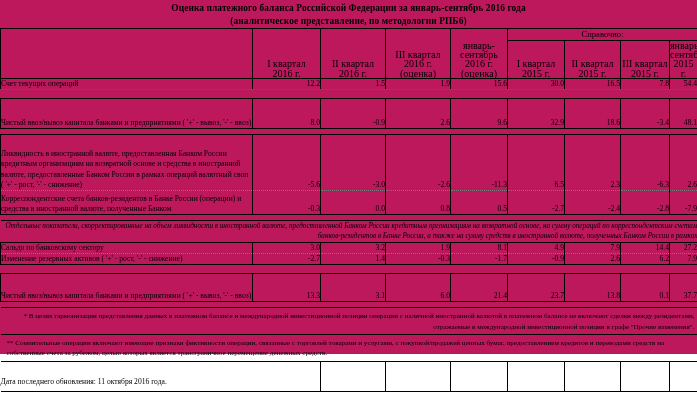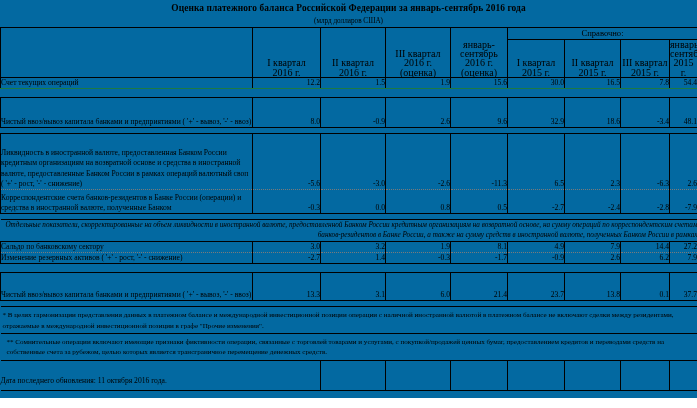--- a/index.html
+++ b/index.html
@@ -12,22 +12,22 @@
     width: 697px;
     height: 408px;
     font-family: "Liberation Serif", "DejaVu Serif", serif;
     color: #000000;
     overflow: hidden;
   }
 
   .page {
     position: relative;
     width: 697px;
-    height: 398px;
-    background: #0369a1;
+    height: 354px;
+    background: #be185d;
   }
 
   
   .title-block { padding-top: 2px; }
   .title-line {
     text-align: center;
     font-weight: bold;
     font-size: 9.4px;
     line-height: 13px;
     letter-spacing: 0.1px;
@@ -119,21 +119,21 @@
     margin: 0 0 3px 0;
   }
 </style>
 </head>
 <body>
 
 <div class="page">
 
   <div class="title-block">
     <div class="title-line">Оценка платежного баланса Российской Федерации за январь-сентябрь 2016 года</div>
-    <div class="units-line">(млрд долларов США)</div>
+    <div class="title-line">(аналитическое представление, по методологии РПБ6)</div>
   </div>
 
   <table class="bop">
     <colgroup>
       <col style="width:252px">
       <col style="width:68px">
       <col style="width:65px">
       <col style="width:65px">
       <col style="width:57px">
       <col style="width:57px">
@@ -329,21 +329,21 @@
       <td></td>
       <td></td>
       <td></td>
       <td></td>
       <td></td>
       <td></td>
       <td></td>
     </tr>
 
     <tr>
-      <td class="note bt" colspan="9" style="padding:3px 14px 2px 2px;">* В целях гармонизации представления данных в платежном балансе и международной инвестиционной позиции операции с наличной иностранной валютой в платежном балансе не включают сделки между резидентами, отражаемые в международной инвестиционной позиции в графе "Прочие изменения".</td>
+      <td class="note bt" colspan="9" style="padding:3px 3px 2px 2px;text-align:right;">* В целях гармонизации представления данных в платежном балансе и международной инвестиционной позиции операции с наличной иностранной валютой в платежном балансе не включают сделки между резидентами, отражаемые в международной инвестиционной позиции в графе "Прочие изменения".</td>
     </tr>
 
     <tr>
       <td class="note bt-thin" colspan="9" style="padding:3px 3px 2px 6px;">** Сомнительные операции включают имеющие признаки фиктивности операции, связанные с торговлей товарами и услугами, с покупкой/продажей ценных бумаг, предоставлением кредитов и переводами средств на собственные счета за рубежом, целью которых является трансграничное перемещение денежных средств.</td>
     </tr>
 
     <tr style="height:12px">
       <td class="bt-thin"></td>
       <td class="bt-thin br"></td>
       <td class="bt-thin br"></td>

